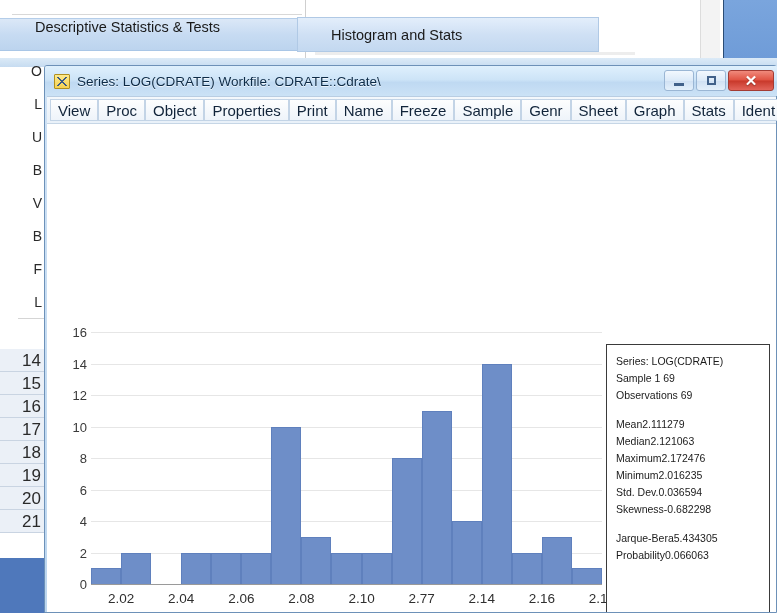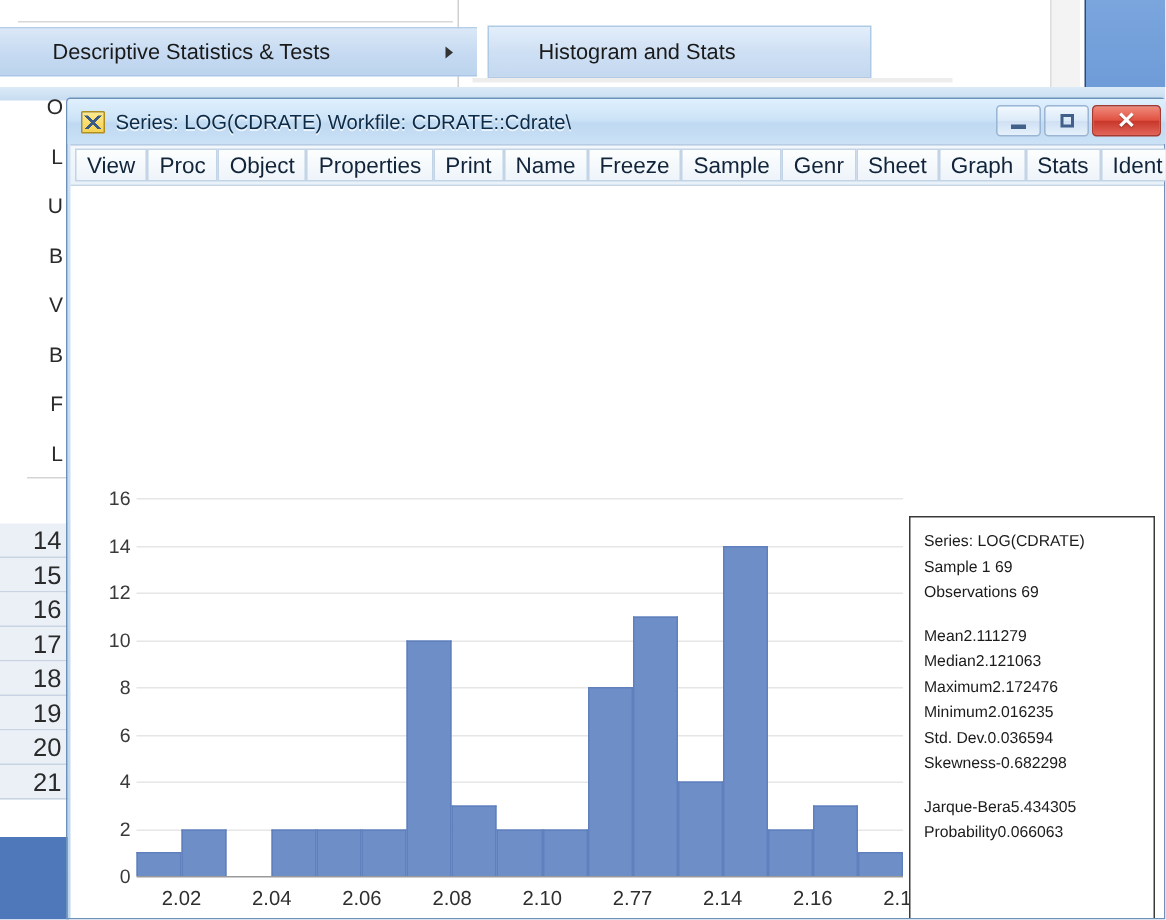--- a/index.html
+++ b/index.html
@@ -34,35 +34,35 @@
   }
 
   
   .bg-top-line { position: absolute; left: 12px; top: 14px; width: 290px; height: 1px; background: #d8d8d8; }
 
   
   .menu-item-hl {
     position: absolute; left: 0px; top: 18px; width: 318px; height: 33px;
     background: linear-gradient(180deg,#dbe8f7 0%,#c7dbf2 50%,#bcd4ee 100%);
     border-top: 1px solid #b4cde9; border-bottom: 1px solid #a9c6e6;
-    display: flex; align-items: center;
+    display: flex; 
   }
   .menu-item-hl .lbl { margin-left: 35px; font-size: 14.5px; color: #1a1a1a; white-space: nowrap; }
   .menu-arrow {
     position: absolute; right: 16px; top: 50%; transform: translateY(-50%);
     width: 0; height: 0; border-left: 5px solid #333;
     border-top: 4px solid transparent; border-bottom: 4px solid transparent;
   }
   .menu-col-divider {
     position: absolute; left: 305px; top: 0px; width: 1px; height: 70px; background: #cfcfcf;
   }
 
   
   .submenu {
-    position: absolute; left: 325px; top: 17px; width: 256px; height: 35px;
+    position: absolute; left: 297px; top: 17px; width: 302px; height: 35px;
     background: linear-gradient(180deg,#e3eefb 0%,#cfe0f4 50%,#c3d8f0 100%);
     border: 1px solid #b0c9e5;
     display: flex; align-items: center;
   }
   .submenu .lbl { margin-left: 33px; font-size: 14.5px; color: #1a1a1a; white-space: nowrap; }
   .submenu-shadow {
     position: absolute; left: 315px; top: 52px; width: 320px; height: 3px;
     background: rgba(0,0,0,0.07);
   }
 

